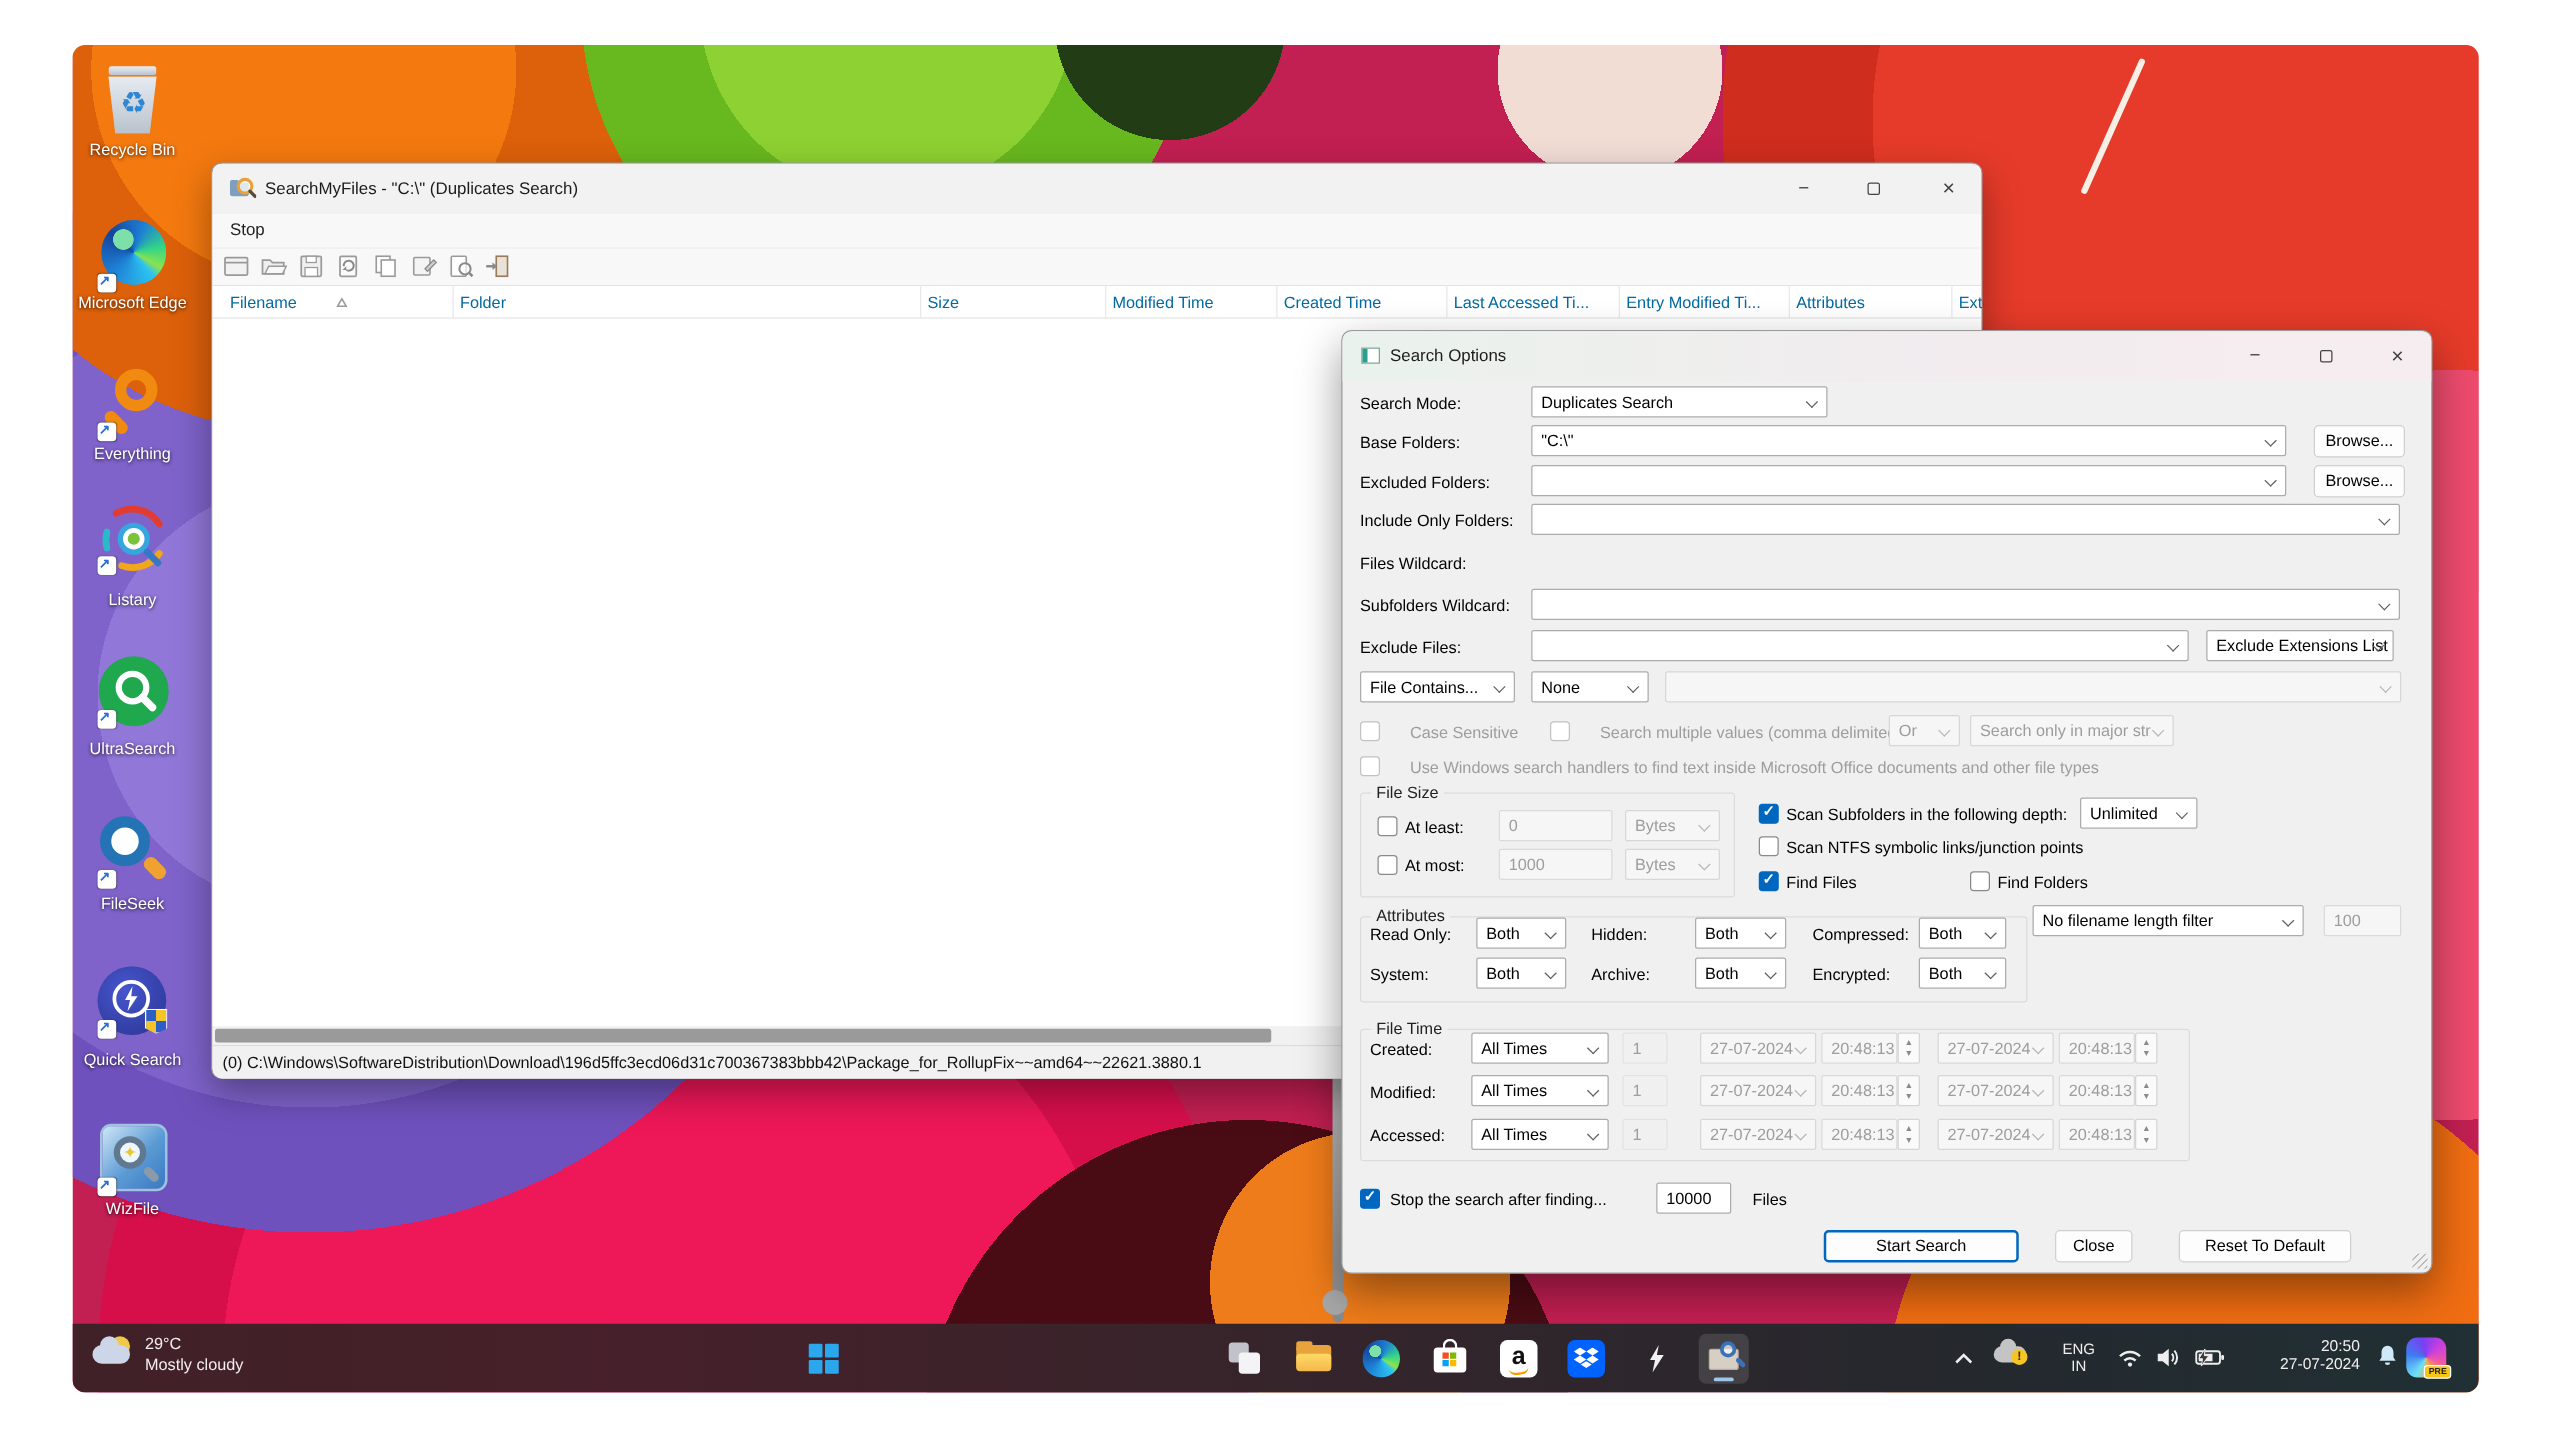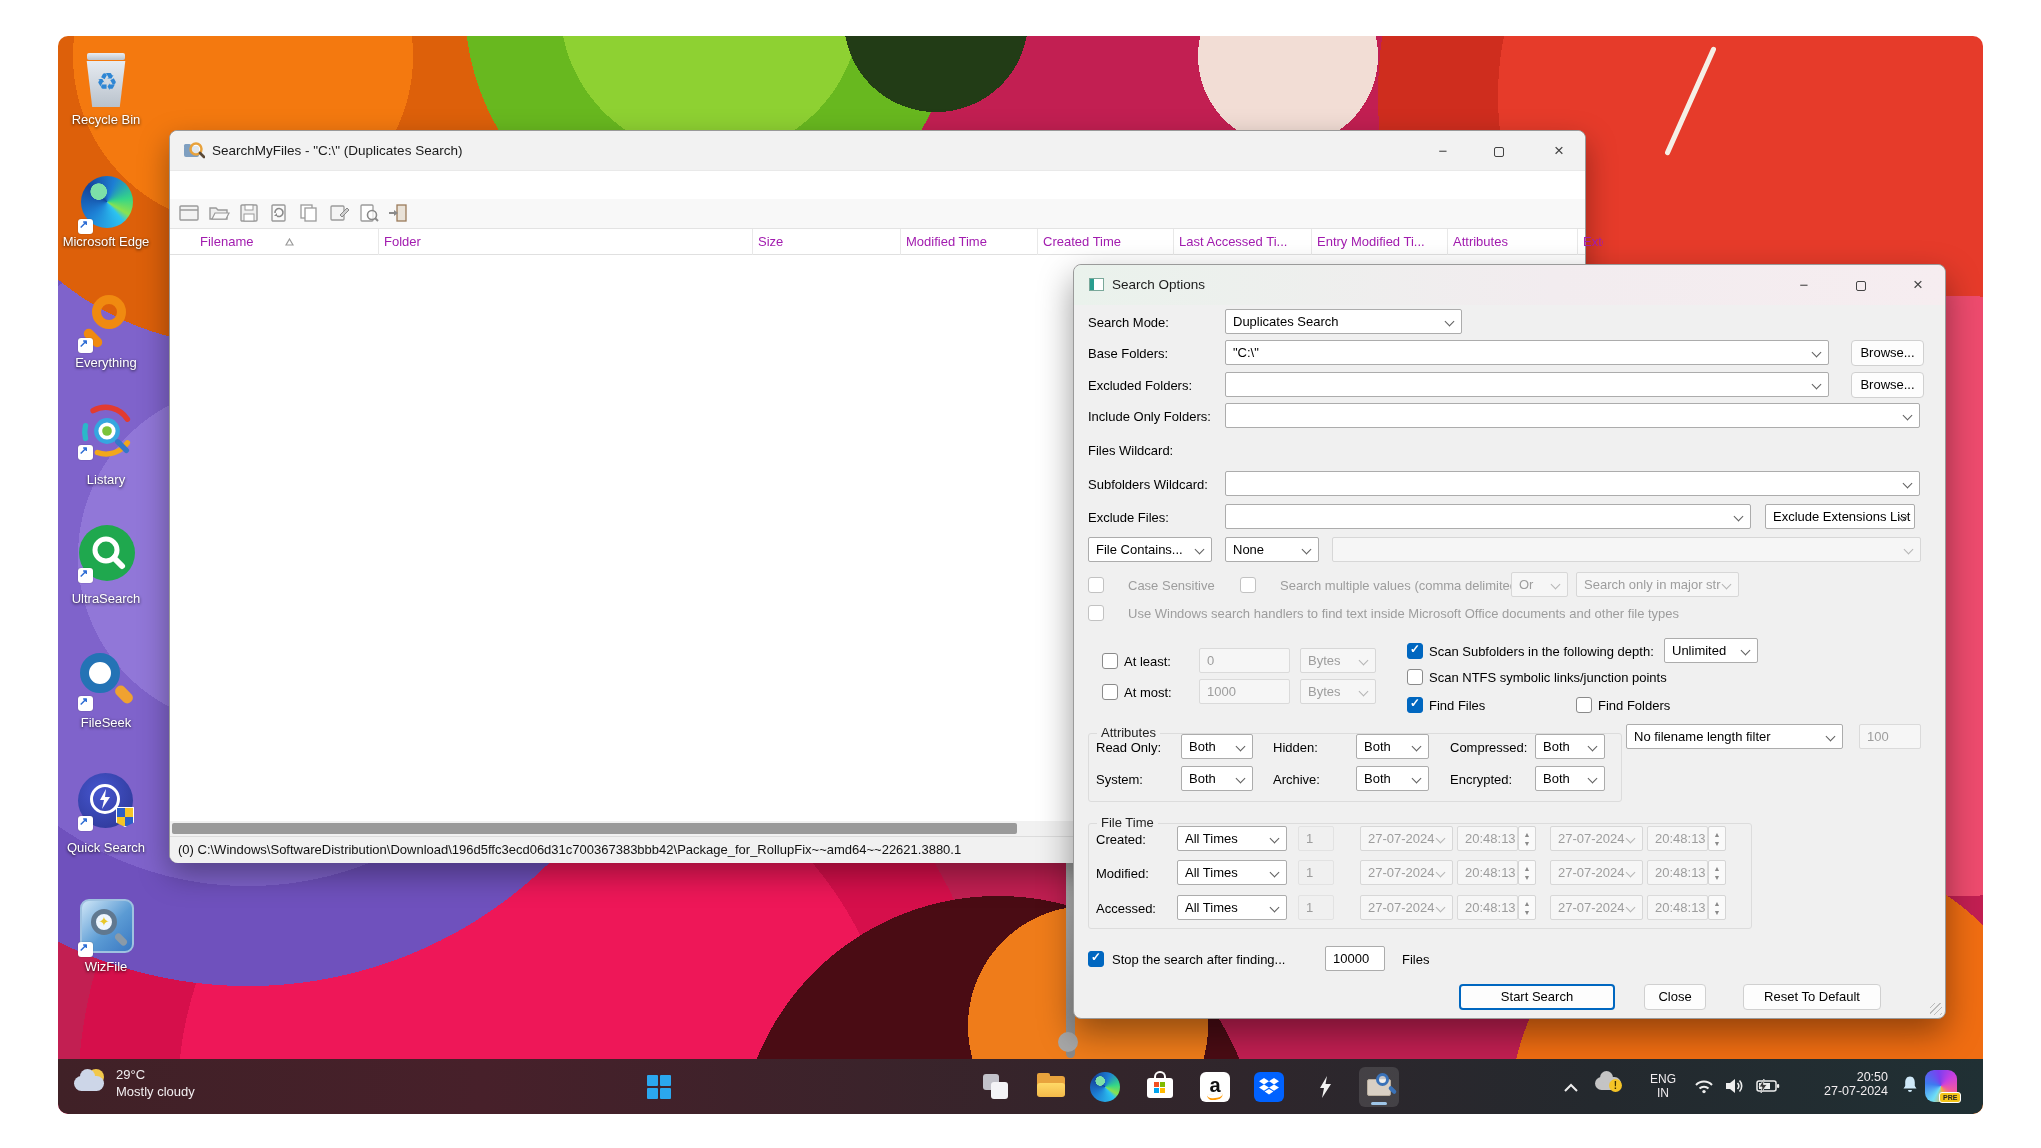--- a/index.html
+++ b/index.html
@@ -59,21 +59,21 @@
   #win{position:absolute;left:111px;top:94px;width:1417px;height:733px;background:#fff;border:1px solid #9a9a9a;border-radius:8px;box-shadow:0 12px 30px rgba(0,0,0,.35);z-index:10;}
   .w-title{position:absolute;left:0;top:0;width:100%;height:40px;background:#f2f2f2;border-radius:8px 8px 0 0;border-bottom:1px solid #e9e9e9;}
   .w-title-text{position:absolute;left:42px;top:12px;font-size:13.5px;color:#1b1b1b;white-space:nowrap;}
   .capbtn{position:absolute;top:0;width:46px;height:40px;text-align:center;color:#444;font-size:15px;line-height:40px;}
   .capbox{display:inline-block;width:10px;height:10px;border:1.2px solid #444;border-radius:2px;vertical-align:middle;}
   .w-menu{position:absolute;left:0;top:40px;width:100%;height:28px;background:#f8f8f8;border-bottom:1px solid #ececec;}
   .w-menu span{position:absolute;left:14px;top:5px;font-size:13.5px;color:#222;}
   .w-tools{position:absolute;left:0;top:68px;width:100%;height:30px;background:#f8f8f8;border-bottom:1px solid #e3e3e3;}
   .tbtn{position:absolute;top:4px;width:26px;height:22px;}
   .w-head{position:absolute;left:0;top:98px;width:100%;height:26px;background:#fff;border-bottom:1px solid #e0e0e0;}
-  .hcell{position:absolute;top:0;height:26px;border-right:1px solid #e8e8e8;font-size:13px;color:#a21caf;line-height:25px;padding-left:5px;white-space:nowrap;overflow:hidden;margin-left:16px;}
+  .hcell{position:absolute;top:0;height:26px;border-right:1px solid #e8e8e8;font-size:13px;color:#0369a1;line-height:25px;padding-left:5px;white-space:nowrap;overflow:hidden;}
   .w-list{position:absolute;left:0;top:124px;width:100%;height:566px;background:#fff;}
   .w-scroll{position:absolute;left:0;top:690px;width:100%;height:15px;background:#f1f1f1;}
   .w-thumb{position:absolute;left:2px;top:2px;width:845px;height:11px;background:#9a9a9a;border-radius:2px;}
   .w-status{position:absolute;left:0;top:705px;width:100%;height:27px;background:#f1f1f1;border-top:1px solid #dcdcdc;border-radius:0 0 8px 8px;}
   .w-status span{position:absolute;left:8px;top:5px;font-size:13px;color:#111;white-space:nowrap;}
 
   
   #dlg{position:absolute;left:1015px;top:228px;width:873px;height:755px;background:#f0f0f0;border:1px solid #9a9a9a;border-radius:8px;box-shadow:0 14px 34px rgba(0,0,0,.4);z-index:20;}
   .d-title{position:absolute;left:0;top:0;width:100%;height:40px;border-radius:8px 8px 0 0;background:linear-gradient(90deg,#eaf2ec,#f2ecef 55%,#f6edf0);}
   .d-title-text{position:absolute;left:38px;top:12px;font-size:13.5px;color:#1b1b1b;}
@@ -240,20 +240,23 @@
         <rect x="1" y="5" width="15" height="11" rx="2" fill="#7f9fc0"></rect>
         <rect x="1" y="3" width="7" height="4" rx="1.5" fill="#7f9fc0"></rect>
         <circle cx="13" cy="8" r="5.5" stroke="#e8a23c" stroke-width="2.5" fill="rgba(255,255,255,.75)"></circle>
         <line x1="17" y1="12" x2="21" y2="16" stroke="#5a4a38" stroke-width="2.6" stroke-linecap="round"></line>
       </svg>
       <span class="w-title-text">SearchMyFiles -  "C:\"  (Duplicates Search)</span>
       <div class="capbtn" style="left:1250px">−</div>
       <div class="capbtn" style="left:1306px"><span class="capbox"></span></div>
       <div class="capbtn" style="left:1366px;font-size:17px">×</div>
     </div>
+    <div class="w-menu">
+      <span>Stop</span>
+    </div>
     <div class="w-tools">
       <div class="tbtn" style="left:8px"><svg width="22" height="20" viewBox="0 0 22 20">
             <rect x="2" y="3" width="18" height="14" rx="1" fill="#f2f2f2" stroke="#9a9a9a" stroke-width="1.4"></rect>
             <line x1="2" y1="7" x2="20" y2="7" stroke="#9a9a9a" stroke-width="1.4"></line>
           </svg></div>
       <div class="tbtn" style="left:38px"><svg width="22" height="20" viewBox="0 0 22 20">
             <path d="M2 16 L2 5 L8 5 L10 7 L19 7 L19 16 Z" fill="#eee" stroke="#9a9a9a" stroke-width="1.4"></path>
             <path d="M4 16 L7 10 L21 10 L18 16 Z" fill="#f8f8f8" stroke="#9a9a9a" stroke-width="1.2"></path>
           </svg></div>
       <div class="tbtn" style="left:68px"><svg width="22" height="20" viewBox="0 0 22 20">
@@ -349,20 +352,23 @@
     <div class="cb dis" style="left:14px;top:312px"></div>
     <span class="lbl dis" style="left:38px;top:313px">Case Sensitive</span>
     <div class="cb dis" style="left:166px;top:312px"></div>
     <span class="lbl dis" style="left:190px;top:313px">Search multiple values (comma delimited)</span>
     <div class="combo dis" style="left:437px;top:307px;width:57px">Or</div>
     <div class="combo dis" style="left:502px;top:307px;width:163px">Search only in major str</div>
 
     <div class="cb dis" style="left:14px;top:340px"></div>
     <span class="lbl dis" style="left:38px;top:341px">Use Windows search handlers to find text inside Microsoft Office documents and other file types</span>
 
+    <div class="group" style="left:14px;top:369px;width:300px;height:84px">
+      <span class="legend">File Size</span>
+    </div>
     <div class="cb" style="left:28px;top:388px"></div>
     <span class="lbl" style="left:50px;top:389px">At least:</span>
     <div class="input dis" style="left:125px;top:383px;width:91px">0</div>
     <div class="combo dis" style="left:226px;top:383px;width:76px">Bytes</div>
     <div class="cb" style="left:28px;top:419px"></div>
     <span class="lbl" style="left:50px;top:420px">At most:</span>
     <div class="input dis" style="left:125px;top:414px;width:91px">1000</div>
     <div class="combo dis" style="left:226px;top:414px;width:76px">Bytes</div>
 
     <div class="cb checked" style="left:333px;top:378px"></div>

